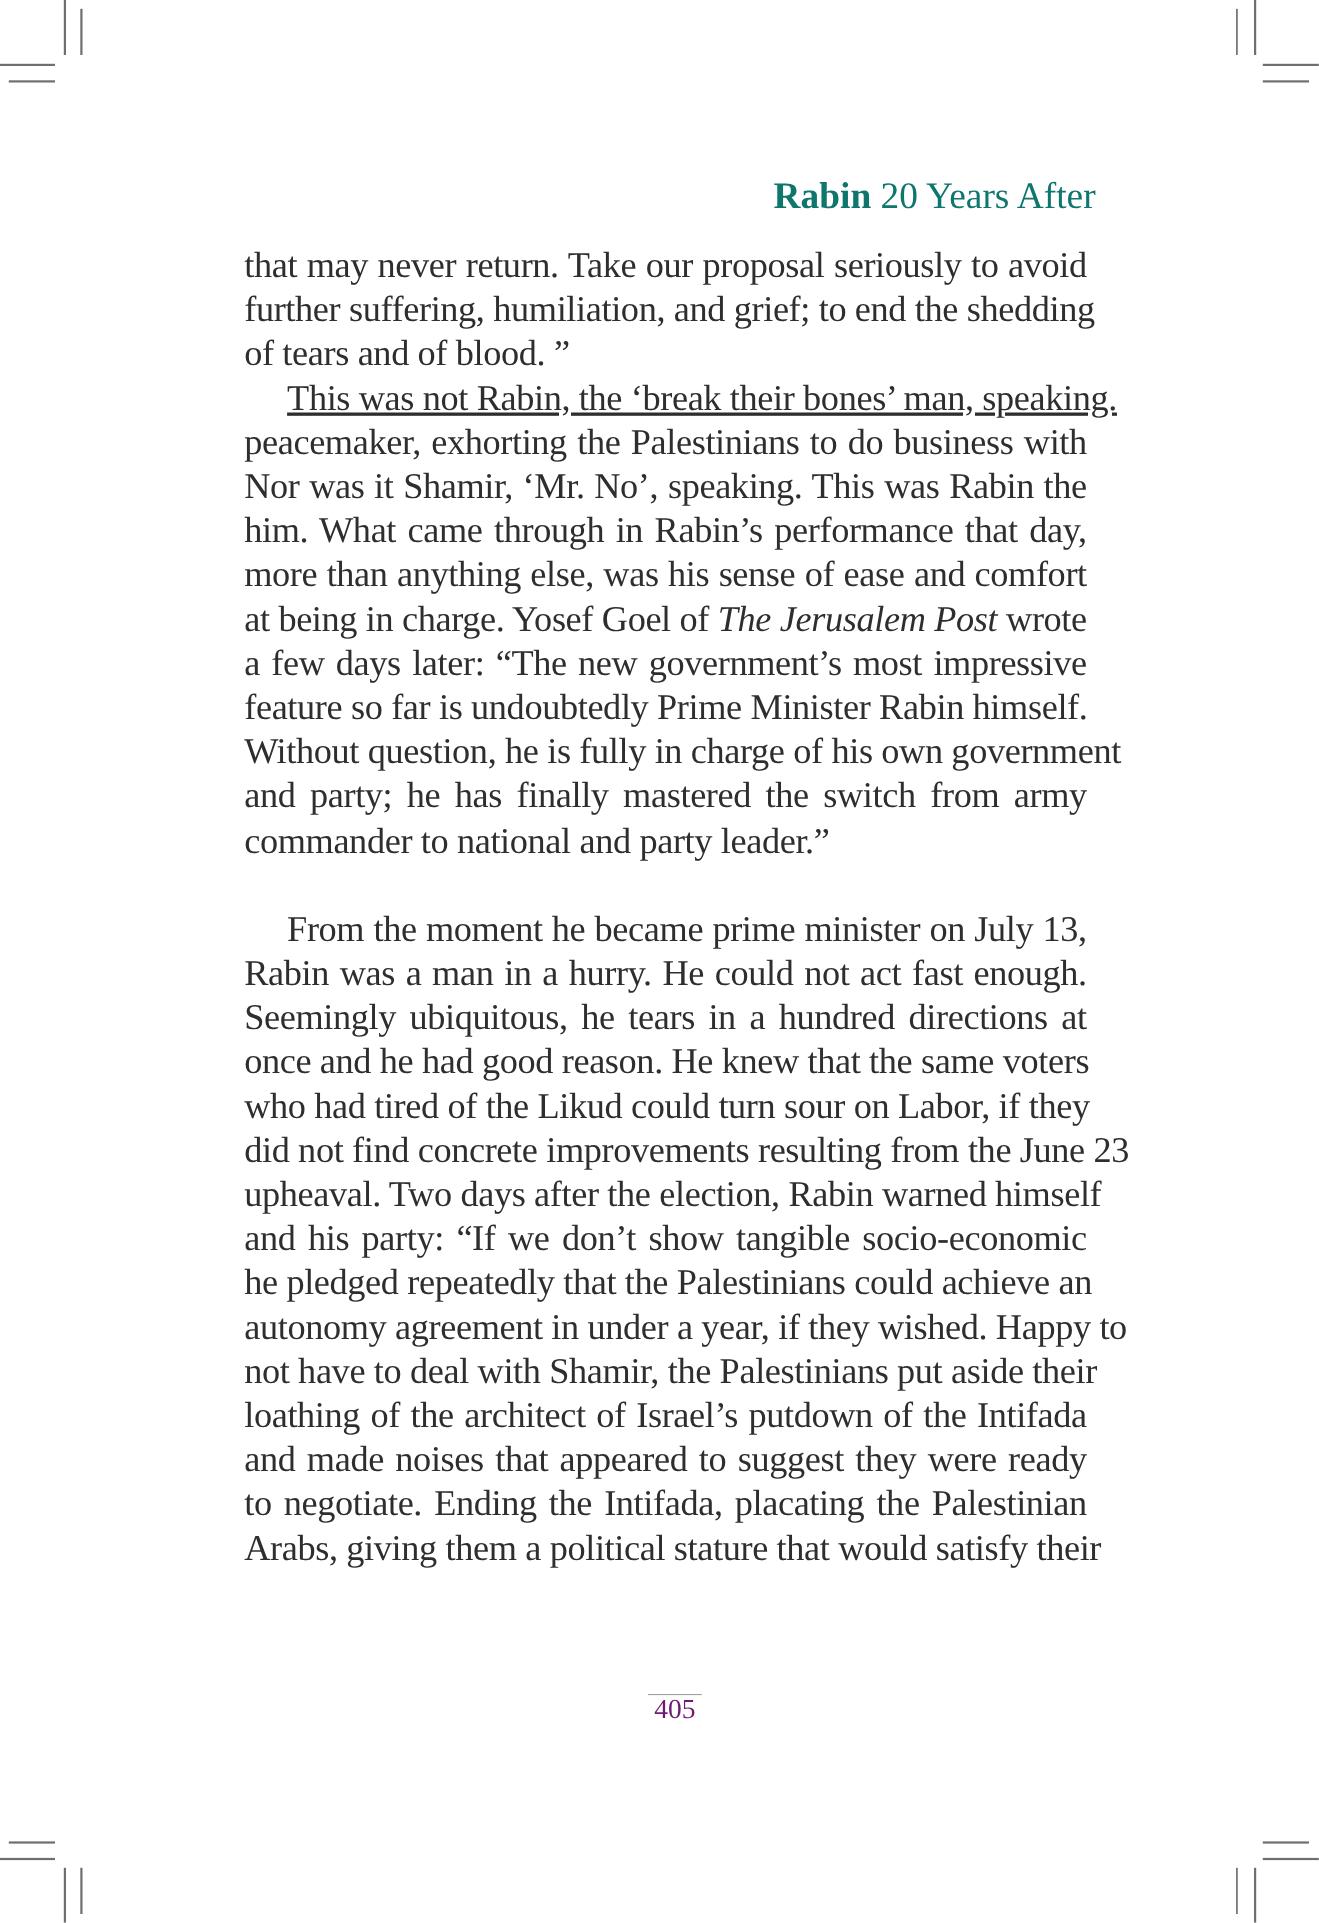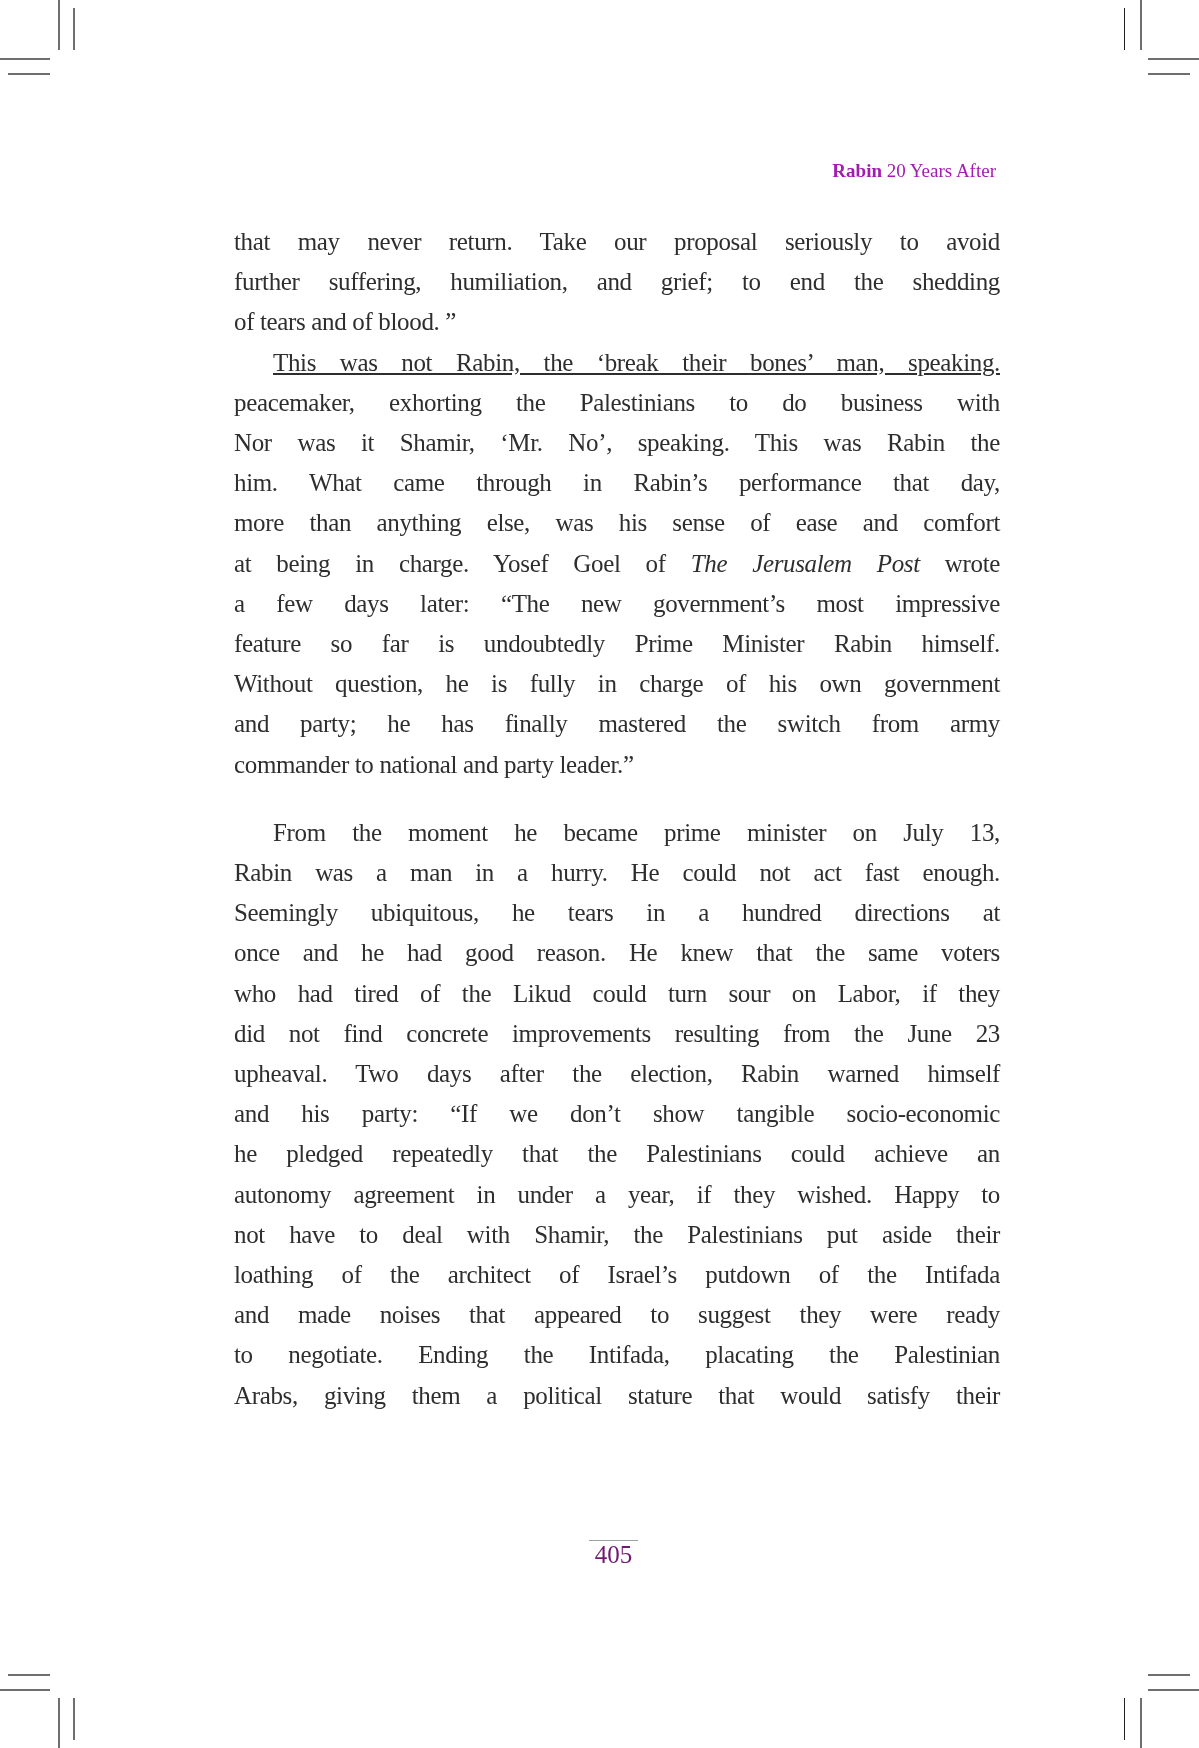--- a/index.html
+++ b/index.html
@@ -1,31 +1,31 @@
 <!DOCTYPE html>
 <html><head>
 <meta charset="utf-8">
 <style>
   html, body { margin: 0; padding: 0; background: #ffffff; }
   body { width: 1199px; height: 1748px; position: relative; overflow: hidden; }
   .mark { position: absolute; background: #6f6f6f; }
   .mark.dark { background: #222; }
   .running-head {
     position: absolute; top: 160px; right: 203px;
-    font-family: "Liberation Serif", serif; font-size: 19px; color: #a21caf;
+    font-family: "Liberation Serif", serif; font-size: 34px; color: #0f766e;
     white-space: nowrap;
   }
   .running-head b { font-weight: bold; }
   .body-text {
-    position: absolute; left: 234px; top: 222px; width: 766px;
-    font-family: "Liberation Serif", serif; font-size: 25px; line-height: 40.2px;
+    position: absolute; left: 222px; top: 222px; width: 766px;
+    font-family: "Liberation Serif", serif; font-size: 33px; line-height: 40.2px;
     color: #2e2e2e; text-align: justify; letter-spacing: -0.35px;
   }
   .body-text p { margin: 0; }
-  .body-text p.gap { margin-top: 28px; }
+  .body-text p.gap { margin-top: 40px; }
   .line { display: block; text-align: justify; text-align-last: justify; white-space: nowrap; }
   .line.last { text-align-last: left; }
   .folio {
     position: absolute; top: 1540px; left: 589px; width: 49px;
     font-family: "Liberation Serif", serif; font-size: 25px; color: #701a75;
     text-align: center; border-top: 1px solid #9aa3a2; line-height: 28px;
   }
 </style>
 </head>
 <body>

